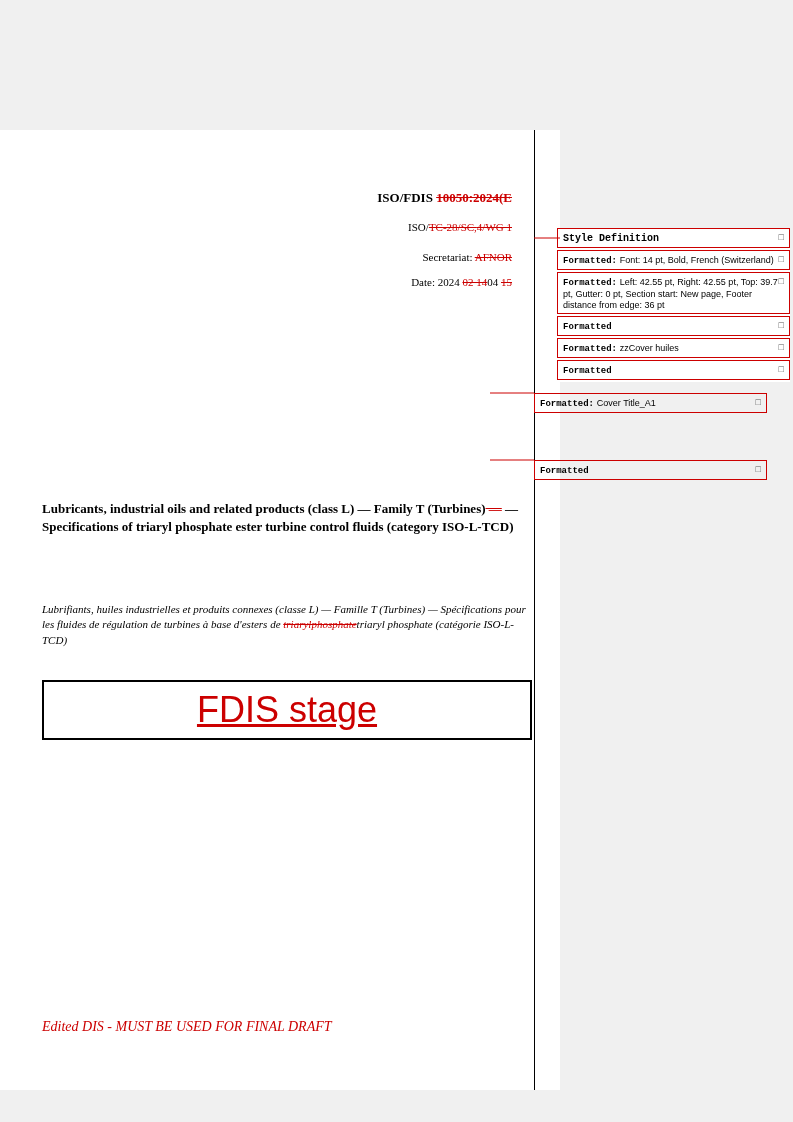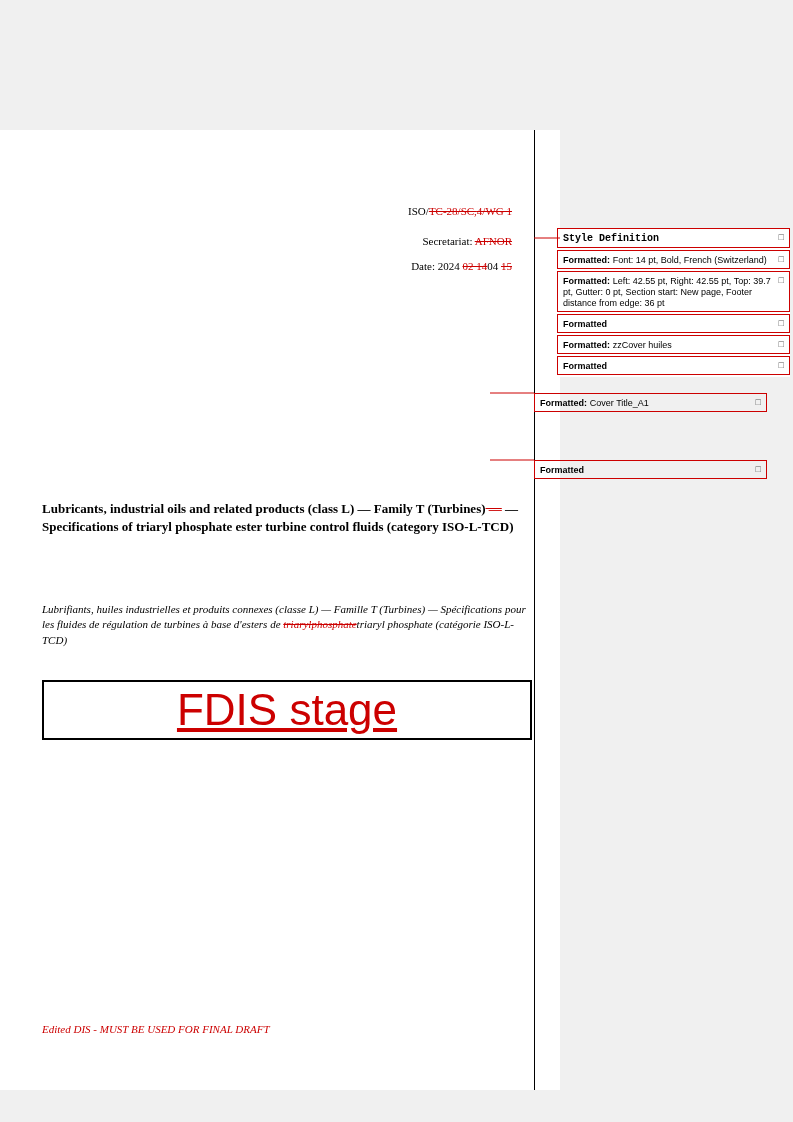--- a/index.html
+++ b/index.html
@@ -46,21 +46,21 @@
 
     .sidebar-box-content {
       font-size: 9px;
       font-family: Arial, sans-serif;
       color: #000;
     }
 
     .sidebar-box-label {
       font-weight: bold;
       font-size: 9px;
-      font-family: Liberation Sans, sans-serif;
+      font-family: Liberation Mono, monospace;
     }
 
     .sidebar-close {
       float: right;
       font-size: 9px;
       cursor: pointer;
       color: #555;
     }
 
     .doc-header {
@@ -165,31 +165,31 @@
       top: 550px;
       width: 490px;
       height: 60px;
       border: 2px solid #000;
       display: flex;
       align-items: center;
       justify-content: center;
     }
 
     .fdis-text {
-      font-size: 44px;
+      font-size: 36px;
       color: #cc0000;
       text-decoration: underline;
       font-family: Arial, sans-serif;
     }
 
     .bottom-text {
       position: absolute;
       left: 42px;
       bottom: 55px;
-      font-size: 11px;
+      font-size: 14px;
       color: #cc0000;
       font-style: italic;
     }
 
     
     .doc-content-area {
       position: absolute;
       left: 0;
       top: 130px;
       width: 560px;
@@ -199,20 +199,23 @@
 </head>
 <body>
 
 <div class="page-area"></div>
 
 <div class="vertical-line"></div>
 
 <div class="doc-content-area">
 
   <div class="doc-header">
+    <div class="doc-title-line">
+      <span>ISO/FDIS </span><span class="strikethrough">10050:</span><span class="redtext strikethrough">2024(E</span>
+    </div>
     <div class="doc-sub-line">
       ISO/<span class="strikethrough redtext">TC-28/SC,</span><span class="strikethrough redtext">4/WG 1</span>
     </div>
     <div class="doc-secretariat">
       Secretariat: <span class="strikethrough redtext">AFNOR</span>
     </div>
     <div class="doc-date">
       Date: 2024 <span class="strikethrough redtext">02 14</span>04 <span class="strikethrough redtext">15</span>
     </div>
   </div>

